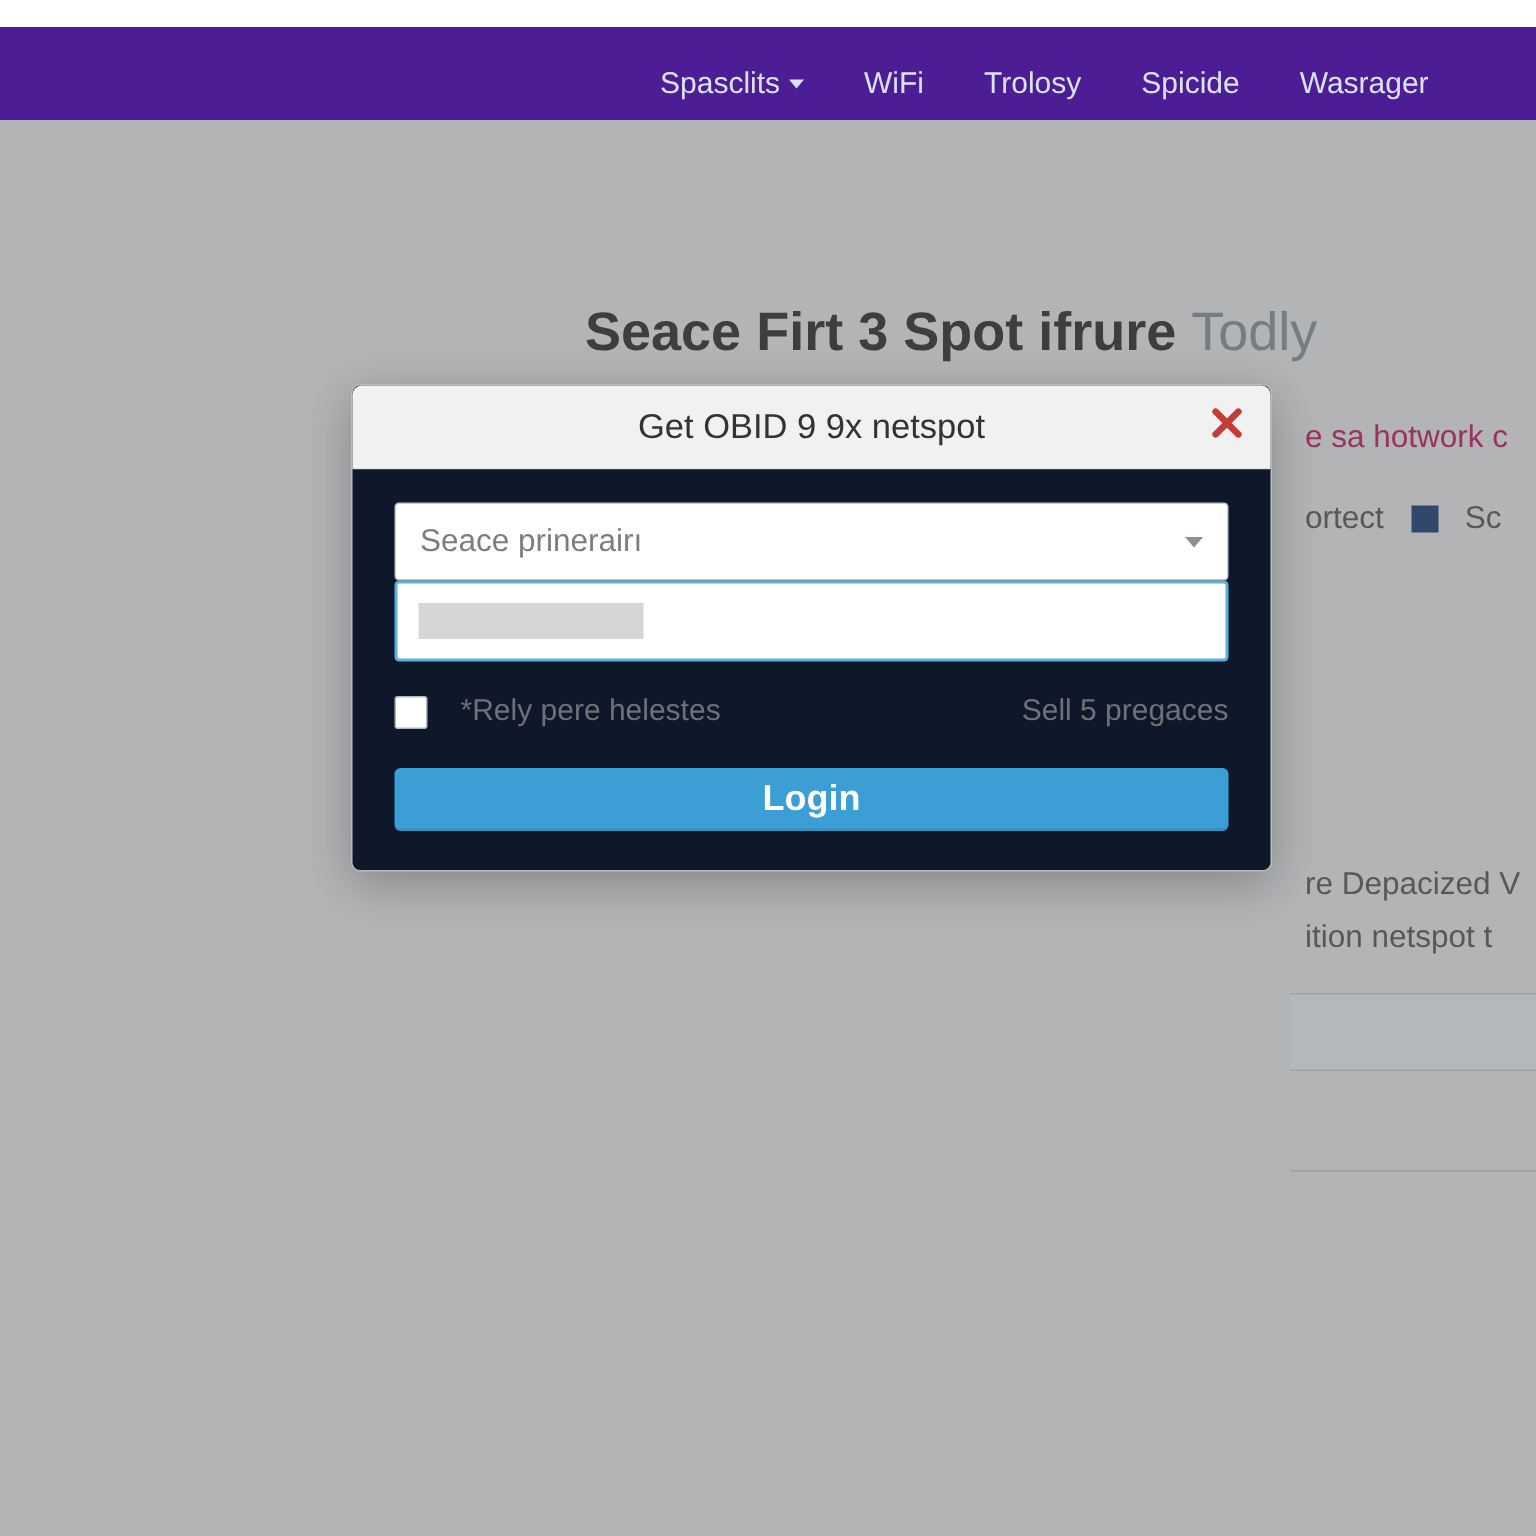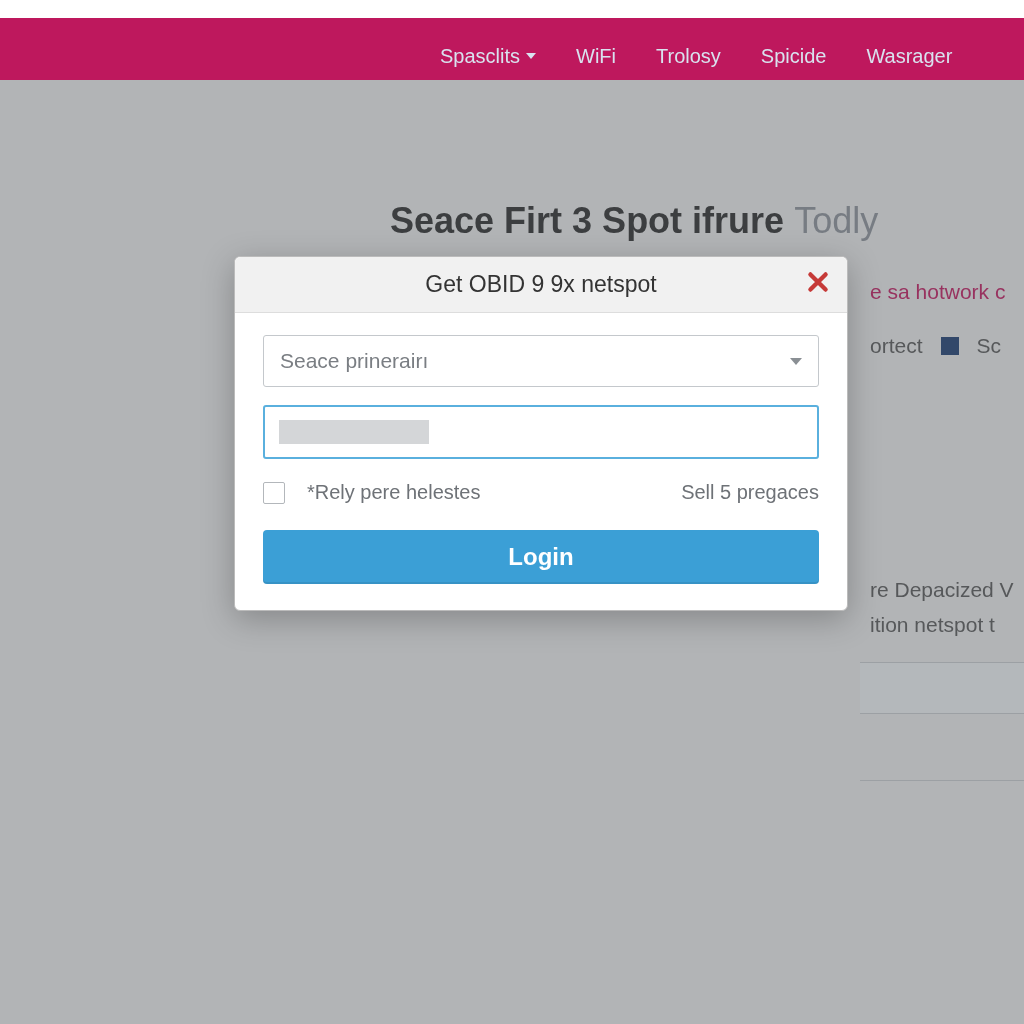--- a/index.html
+++ b/index.html
@@ -14,21 +14,21 @@
 .browser-top {
   background: #fff;
   height: 18px;
   padding: 0 10px;
   font-size: 13px;
   color: #333;
   overflow: hidden;
   white-space: nowrap;
 }
 .navbar {
-  background: #be185d;
+  background: #4c1d95;
   height: 76px;
   display: flex;
   align-items: center;
   padding: 0 20px;
   gap: 40px;
 }
 .nav-spacer { flex: 0 0 380px; }
 .nav-item {
   color: #d9e2ef;
   font-size: 20px;
@@ -108,21 +108,21 @@
 .overlay {
   position: absolute;
   top: 80px; left: 0; right: 0; bottom: 0;
   background: rgba(90,94,100,0.38);
 }
 .modal {
   position: absolute;
   top: 256px;
   left: 234px;
   width: 614px;
-  background: #ffffff;
+  background: #0f172a;
   border: 1px solid #bbb;
   border-radius: 6px;
   box-shadow: 0 8px 32px rgba(0,0,0,0.25);
 }
 .modal-header {
   background: #f1f1f1;
   border-bottom: 1px solid #ddd;
   border-radius: 6px 6px 0 0;
   padding: 14px 18px;
   display: flex;
@@ -150,21 +150,20 @@
   text-align: center;
   font-size: 19px;
   color: #7d8187;
   margin-bottom: 28px;
 }
 .field {
   width: 100%;
   height: 52px;
   border: 1px solid #c4c8cc;
   border-radius: 3px;
-  margin-bottom: 18px;
   display: flex;
   align-items: center;
   padding: 0 16px;
   background: #fff;
   position: relative;
   cursor: pointer;
 }
 .field-label {
   font-size: 21px;
   color: #7a7e83;
@@ -213,21 +212,21 @@
   border-radius: 2px;
   background: #fff;
 }
 .link-right {
   font-size: 20px;
   color: #6e7277;
   cursor: pointer;
 }
 .login-btn {
   width: 100%;
-  height: 54px;
+  height: 42px;
   background: #3b9fd6;
   border: none;
   border-radius: 4px;
   color: #fff;
   font-size: 24px;
   font-weight: 600;
   cursor: pointer;
   box-shadow: inset 0 -2px 0 rgba(0,0,0,0.08);
 }
 </style>

